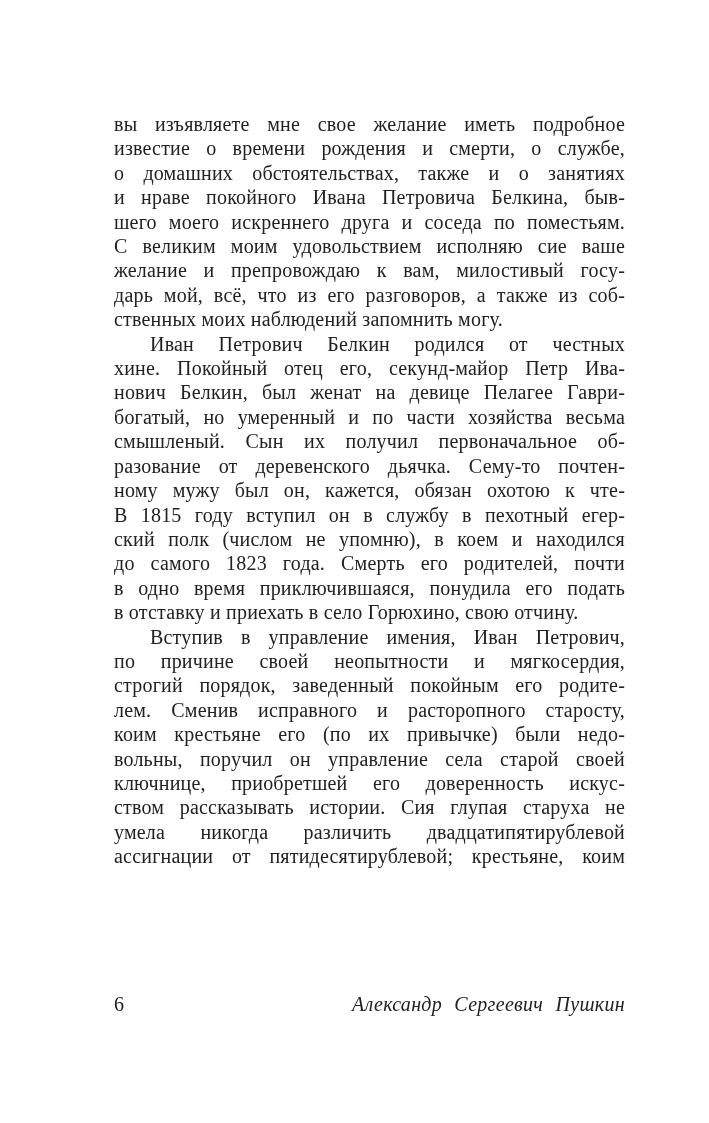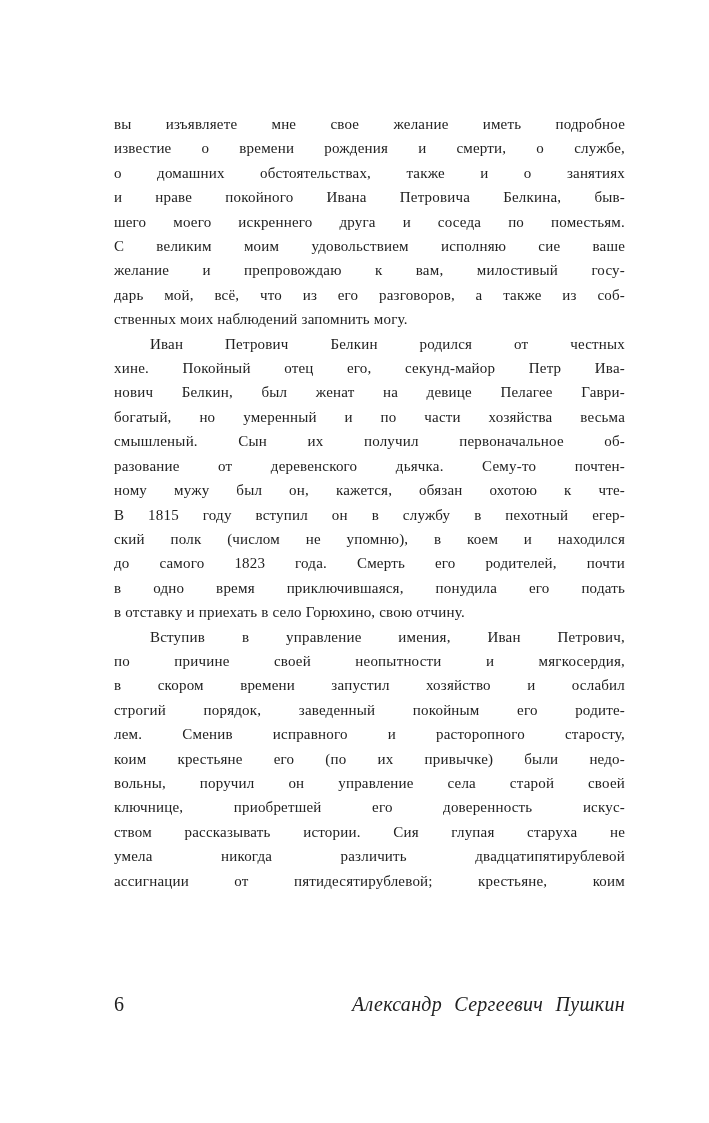--- a/index.html
+++ b/index.html
@@ -14,21 +14,21 @@
     background: #ffffff;
     font-family: "Liberation Serif", "DejaVu Serif", serif;
     color: #212121;
     overflow: hidden;
   }
   .text-block {
     position: absolute;
     left: 114px;
     top: 112px;
     width: 511px;
-    font-size: 15px;
+    font-size: 20px;
     line-height: 24.4px;
     letter-spacing: 0.2px;
   }
   .line {
     text-align: justify;
     text-align-last: justify;
   }
   .line.para-start {
     text-indent: 36px;
   }
@@ -76,21 +76,20 @@
       <div class="line">смышленый. Сын их получил первоначальное об-</div>
       <div class="line">разование от деревенского дьячка. Сему-то почтен-</div>
       <div class="line">ному мужу был он, кажется, обязан охотою к чте-</div>
       <div class="line">В 1815 году вступил он в службу в пехотный егер-</div>
       <div class="line">ский полк (числом не упомню), в коем и находился</div>
       <div class="line">до самого 1823 года. Смерть его родителей, почти</div>
       <div class="line">в одно время приключившаяся, понудила его подать</div>
       <div class="line para-end">в отставку и приехать в село Горюхино, свою отчину.</div>
       <div class="line para-start">Вступив в управление имения, Иван Петрович,</div>
       <div class="line">по причине своей неопытности и мягкосердия,</div>
-      <div class="line">в скором времени запустил хозяйство и ослабил</div>
       <div class="line">строгий порядок, заведенный покойным его родите-</div>
       <div class="line">лем. Сменив исправного и расторопного старосту,</div>
       <div class="line">коим крестьяне его (по их привычке) были недо-</div>
       <div class="line">вольны, поручил он управление села старой своей</div>
       <div class="line">ключнице, приобретшей его доверенность искус-</div>
       <div class="line">ством рассказывать истории. Сия глупая старуха не</div>
       <div class="line">умела никогда различить двадцатипятирублевой</div>
       <div class="line">ассигнации от пятидесятирублевой; крестьяне, коим</div>
     </div>
   <div class="footer">

